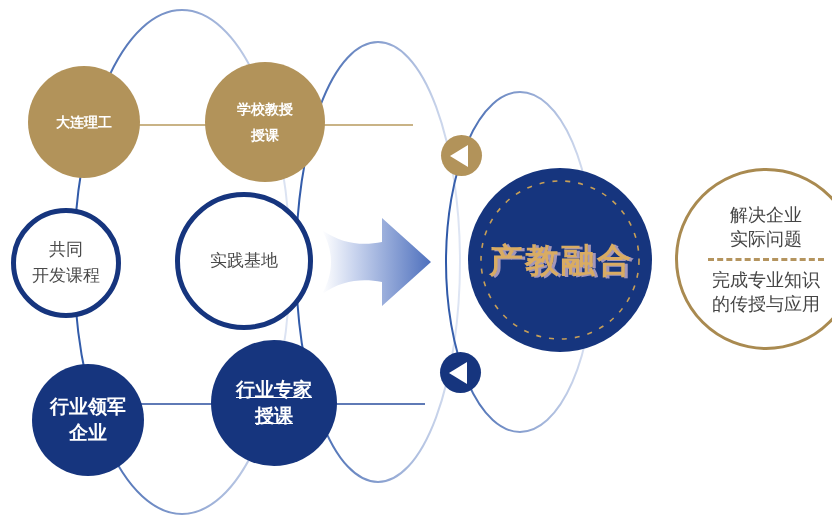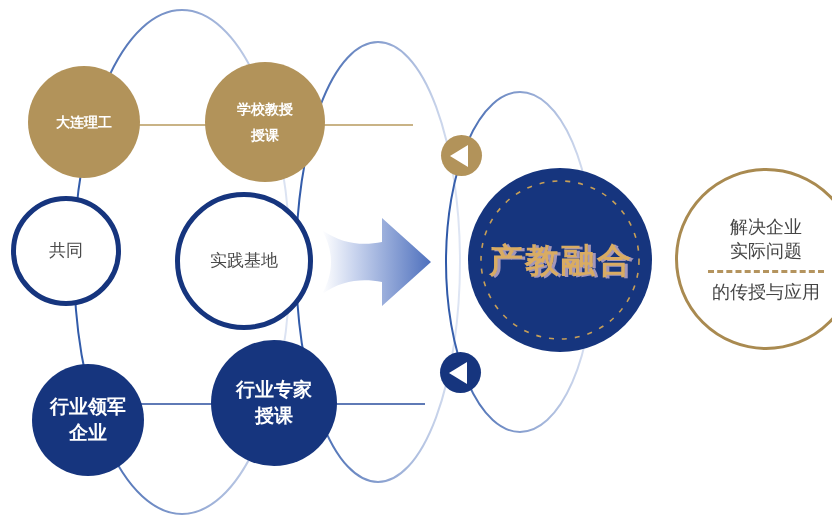--- a/index.html
+++ b/index.html
@@ -79,54 +79,56 @@
     </div>
   </div>
 
   <div class="circle gold-node" style="left:205px; top:62px; width:120px; height:120px;">
     <div class="label">
       <span>学校教授</span>
       <span>授课</span>
     </div>
   </div>
 
-  <div class="circle white-node" style="left:11px; top:196px; width:110px; height:110px;">
+  <div class="circle white-node" style="left:11px; top:208px; width:110px; height:110px;">
     <div class="label">
       <span>共同</span>
+      <span>开发课程</span>
     </div>
   </div>
 
   <div class="circle white-node" style="left:175px; top:192px; width:138px; height:138px;">
     <div class="label">
       <span>实践基地</span>
     </div>
   </div>
 
   <div class="circle navy-node" style="left:32px; top:364px; width:112px; height:112px;">
     <div class="label">
       <span>行业领军</span>
       <span>企业</span>
     </div>
   </div>
 
-  <div class="circle navy-node" style="left:211px; top:340px; width:126px; height:126px;">
+  <div class="circle navy-node" style="left:211px; top:340px; width:126px; height:126px;text-decoration:underline;">
     <div class="label">
       <span>行业专家</span>
       <span>授课</span>
     </div>
   </div>
 
   <div class="circle outcome-node" style="left:675px; top:168px; width:182px; height:182px;text-align:center;">
     <div class="outcome-content">
       <div class="outcome-block">
         <span>解决企业</span>
         <span>实际问题</span>
       </div>
       <div class="outcome-divider"></div>
       <div class="outcome-block">
+        <span>完成专业知识</span>
         <span>的传授与应用</span>
       </div>
     </div>
   </div>
 
   <div class="circle big-node" style="left:468px; top:168px; width:184px; height:184px;">
     <svg class="ring" width="184" height="184">
       <circle cx="92" cy="92" r="79" fill="none" stroke="#c79f57" stroke-width="1.6" stroke-dasharray="5 8"></circle>
     </svg>
     <div class="label">

